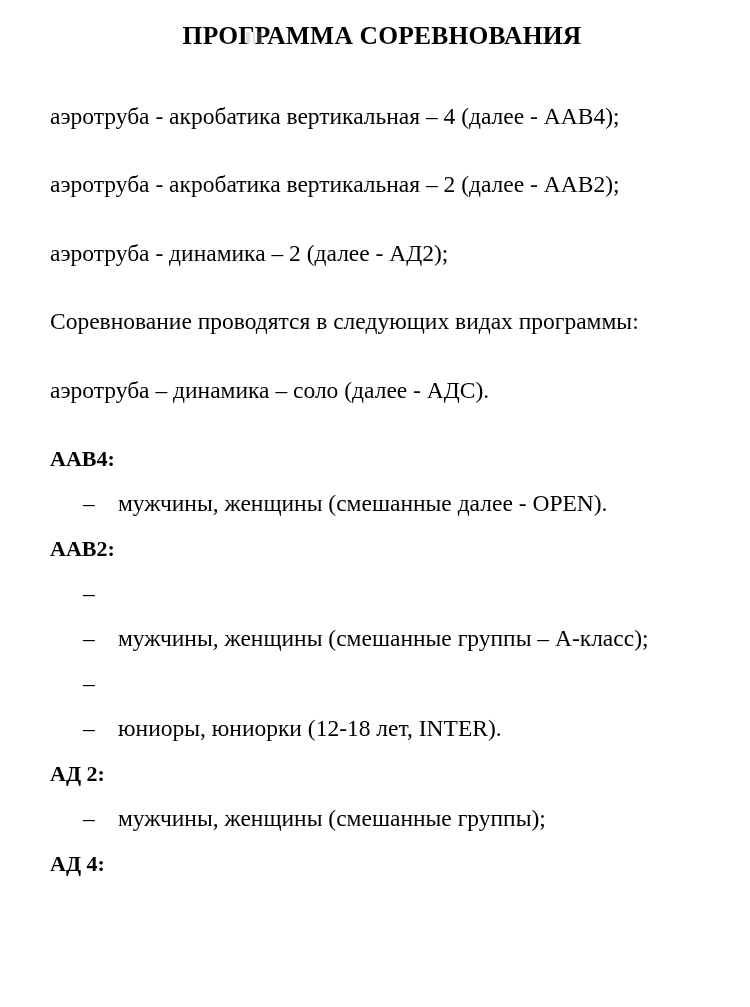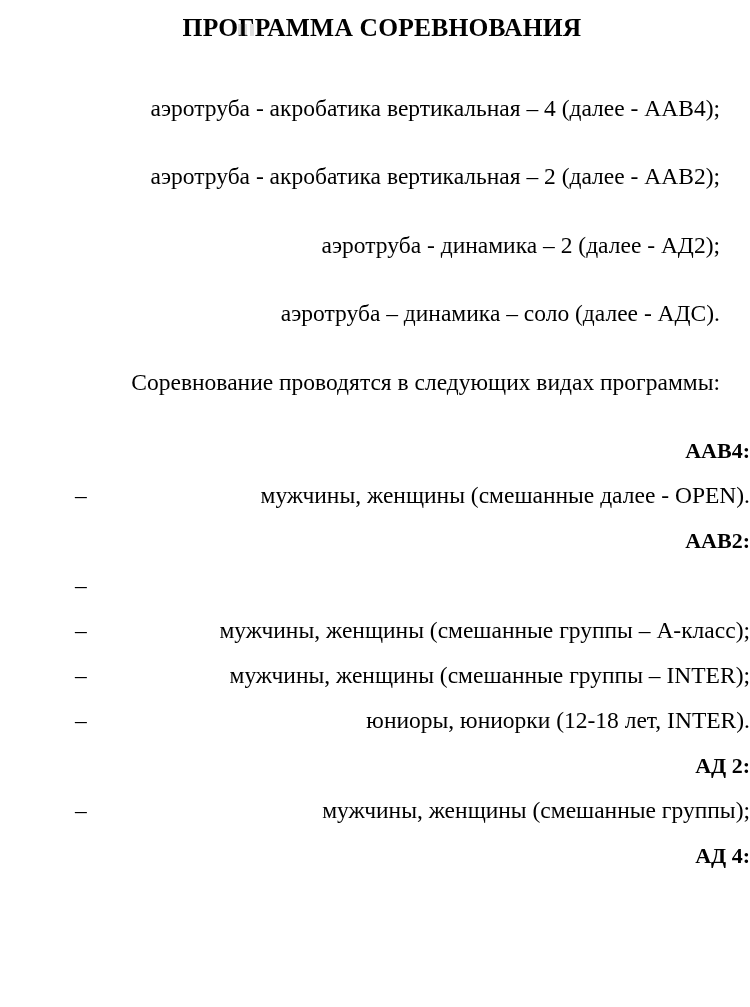--- a/index.html
+++ b/index.html
@@ -15,22 +15,21 @@
     color: #000000;
     overflow: hidden;
     -webkit-font-smoothing: antialiased;
   }
 
   .page {
     position: relative;
     width: 750px;
     height: 863px;
     box-sizing: border-box;
-    padding: 0;
-    text-align: right;
+    padding: 8px;
   }
 
   
   .title-row {
     position: relative;
     height: 62px;
     display: flex;
     align-items: flex-end;
     justify-content: center;
     padding-bottom: 4px;
@@ -117,23 +116,23 @@
     <span class="title-artifact"></span>
     <h1 class="doc-title">ПРОГРАММА СОРЕВНОВАНИЯ</h1>
   </div>
 
   <div class="body-block">
 
 
     <p class="para">аэротруба - акробатика вертикальная – 4 (далее - ААВ4);</p>
     <p class="para">аэротруба - акробатика вертикальная – 2 (далее - ААВ2);</p>
     <p class="para">аэротруба - динамика – 2 (далее - АД2);</p>
+    <p class="para">Соревнование проводятся в следующих видах программы:</p>
+
     <p class="para">аэротруба – динамика – соло (далее - АДС).</p>
-
-    <p class="para">Соревнование проводятся в следующих видах программы:</p>
 
   </div>
 
   <div class="section">
     <div class="section-head">ААВ4:</div>
     <ul class="items">
       <li>
         <span class="dash">–</span>
         <span>мужчины, женщины (смешанные далее - OPEN).</span>
       </li>
@@ -145,21 +144,20 @@
     <ul class="items">
       <li>
         <span class="dash">–</span>
       </li>
       <li>
         <span class="dash">–</span>
         <span>мужчины, женщины (смешанные группы – А-класс);</span>
       </li>
       <li>
         <span class="dash">–</span>
-        <span>мужчины, женщины (смешанные группы – INTER);</span>
       </li>
       <li>
         <span class="dash">–</span>
         <span>юниоры, юниорки (12-18 лет, INTER).</span>
       </li>
     </ul>
   </div>
 
   <div class="section">
     <div class="section-head">АД 2:</div>

